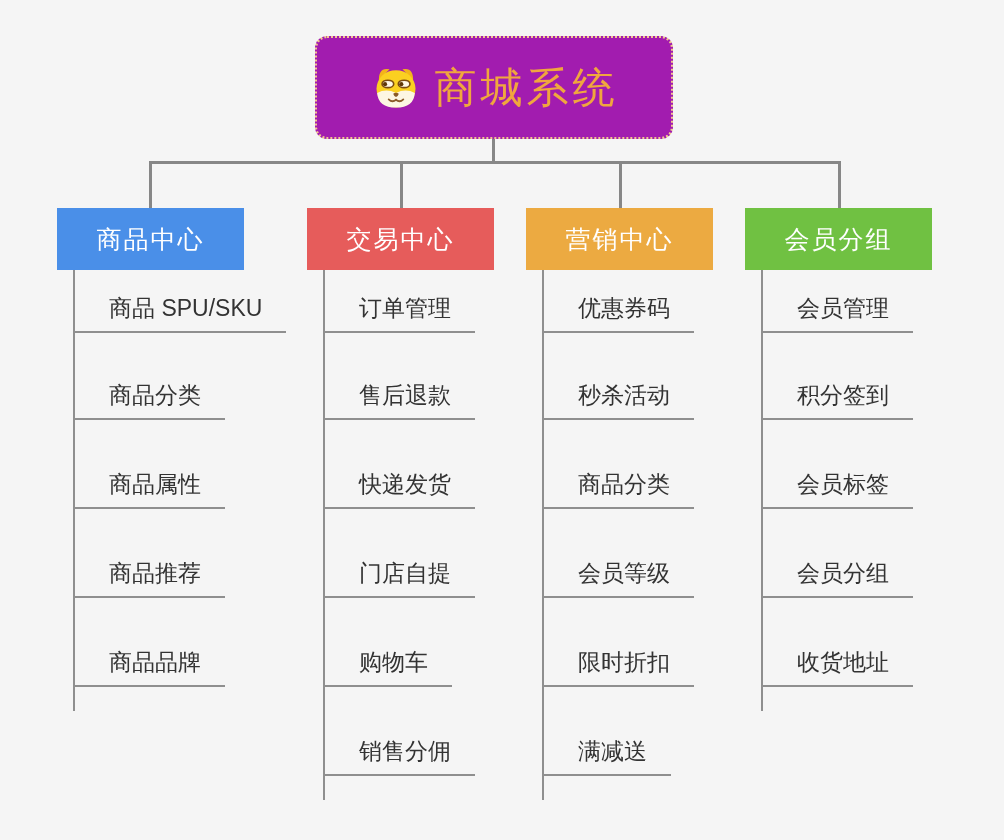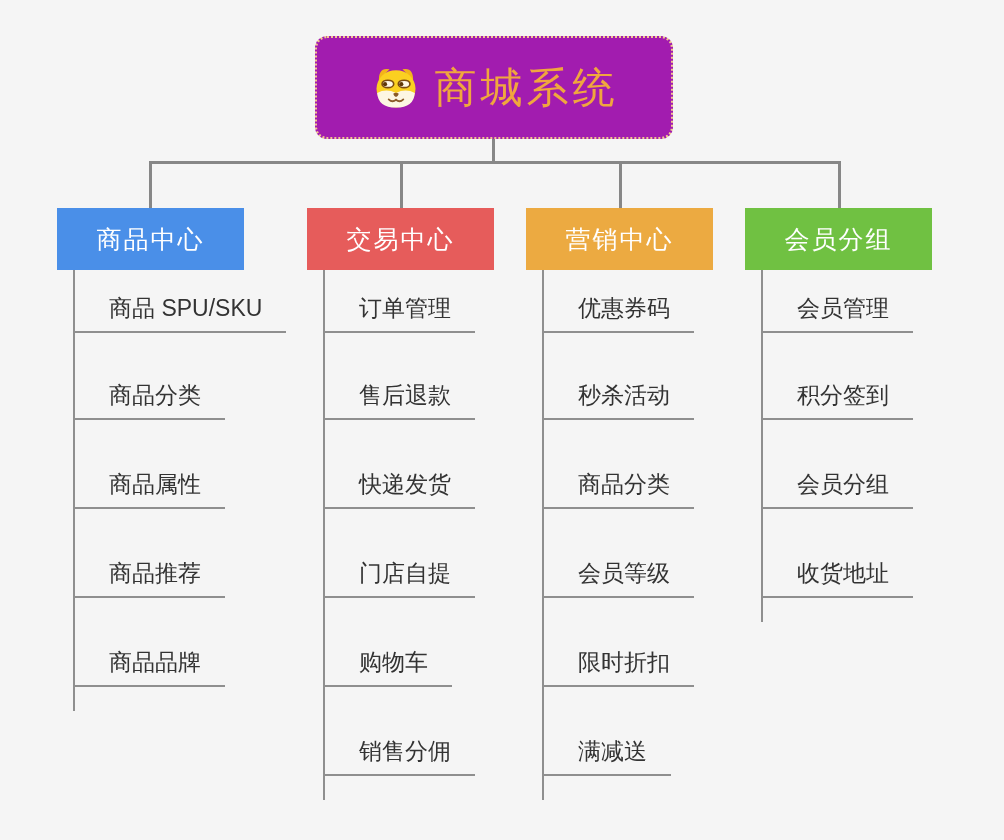--- a/index.html
+++ b/index.html
@@ -192,20 +192,23 @@
       <span>会员分组</span>
     </div>
     <div class="branch-items">
       <div class="branch-item">
           <span class="item-label">会员管理</span>
         </div>
       <div class="branch-item">
           <span class="item-label">积分签到</span>
         </div>
       <div class="branch-item">
+          <span class="item-label">会员标签</span>
+        </div>
+      <div class="branch-item">
           <span class="item-label">会员分组</span>
         </div>
       <div class="branch-item">
           <span class="item-label">收货地址</span>
         </div>
     </div>
   </div>
 
 </div>
 

